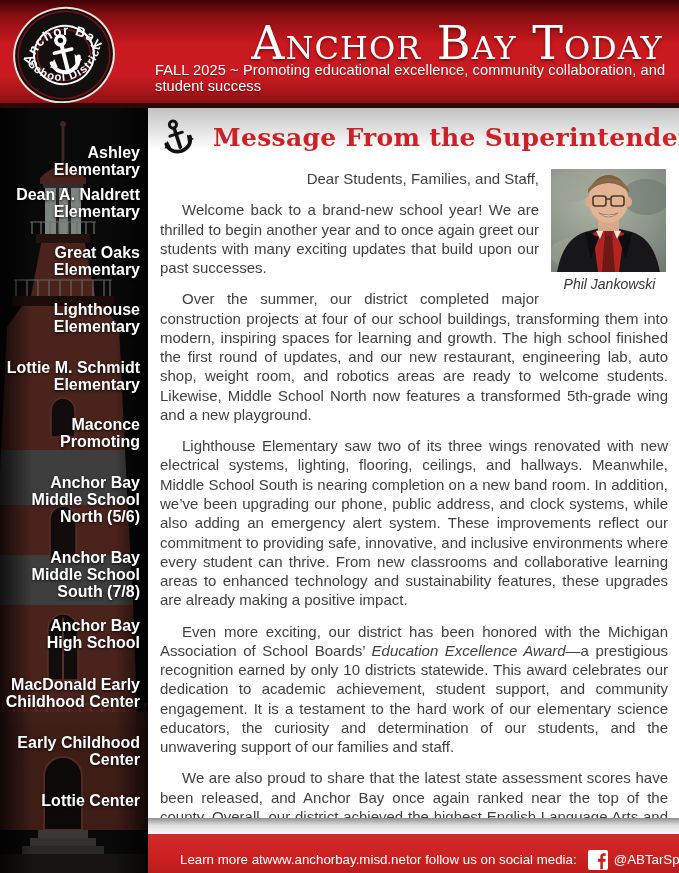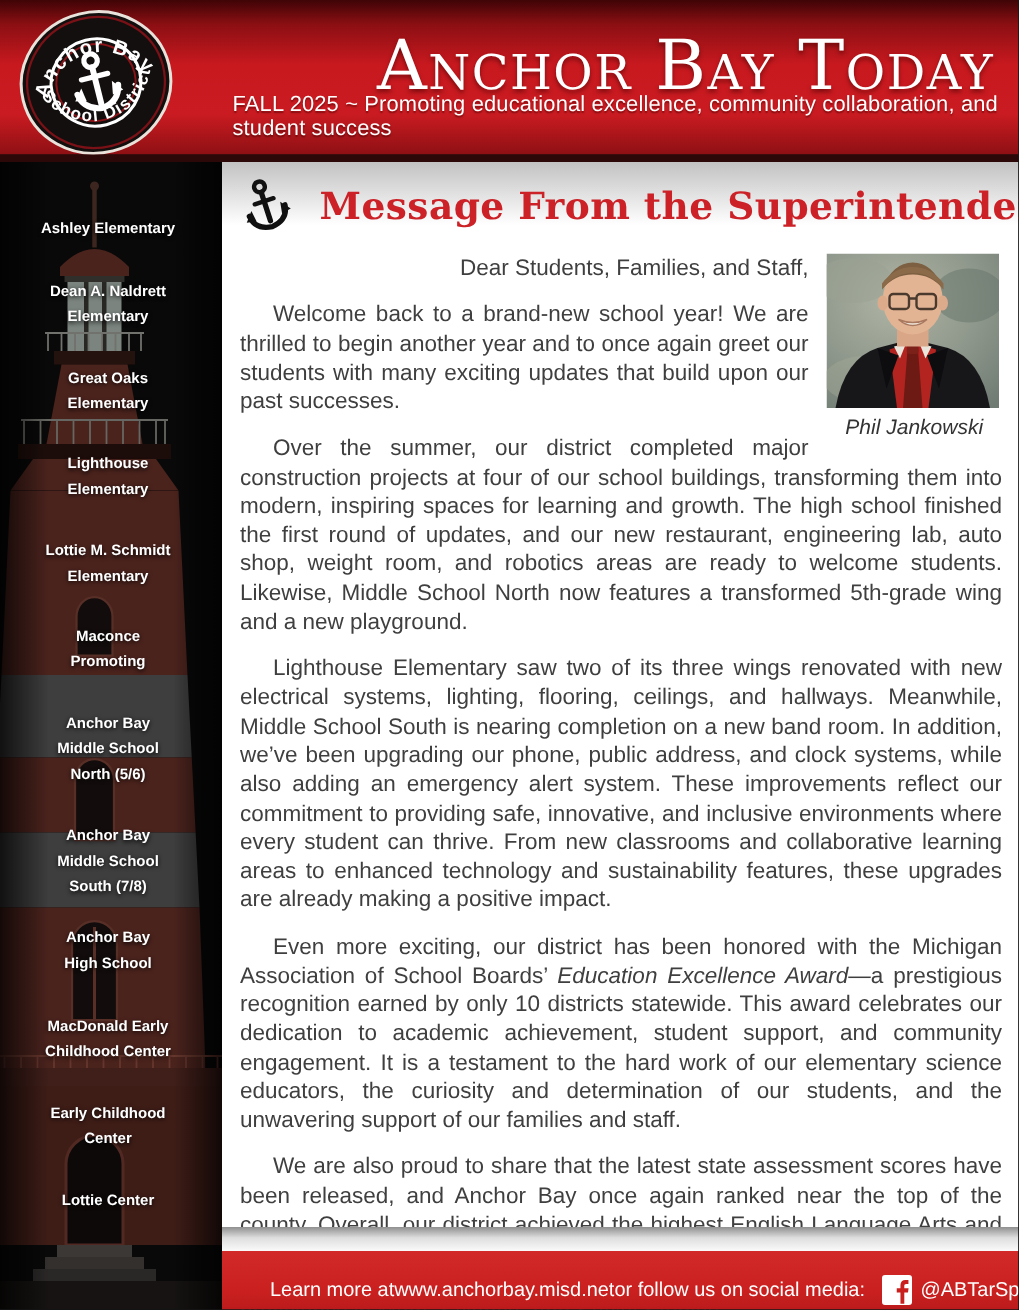--- a/index.html
+++ b/index.html
@@ -24,22 +24,22 @@
     text-shadow:0 2px 3px rgba(60,0,0,.55); white-space:nowrap;
   }
   .header-subtitle {
     position:absolute; left:155px; bottom:9px; font-size:14.6px; color:#ffffff;
     letter-spacing:.1px; text-shadow:0 1px 1px rgba(60,0,0,.5);
   }
   
   .sidebar { position:absolute; left:0; top:108px; width:148px; height:765px; background:#0b0b0b; }
   .sidebar svg.lighthouse { position:absolute; left:0; top:0; }
   .school-label {
-    position:absolute; right:8px; width:136px; text-align:center;
-    color:#ffffff; font-weight:bold; font-size:10px; line-height:17px;
+    position:absolute; right:8px; width:136px; text-align:right;
+    color:#ffffff; font-weight:bold; font-size:16px; line-height:17px;
     white-space:pre-line; text-shadow:0 1px 3px rgba(0,0,0,.9);
   }
   
   .content {
     position:absolute; left:148px; top:108px; width:531px; height:710px;
     background:linear-gradient(180deg,#c2c2c2 0%,#ffffff 42px,#ffffff 100%);
   }
   .article-heading-row { display:flex; align-items:center; padding:10px 0 0 10px; }
   .anchor-icon { transform:rotate(-18deg); flex:0 0 auto; }
   .article-heading {

